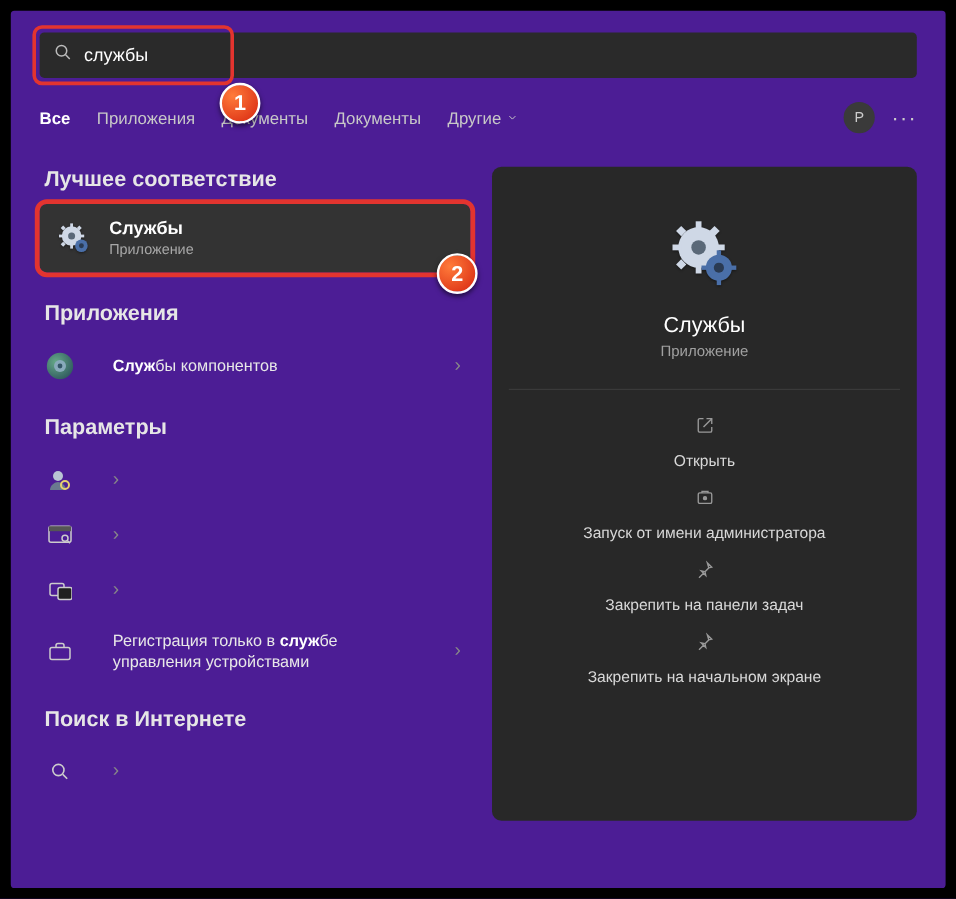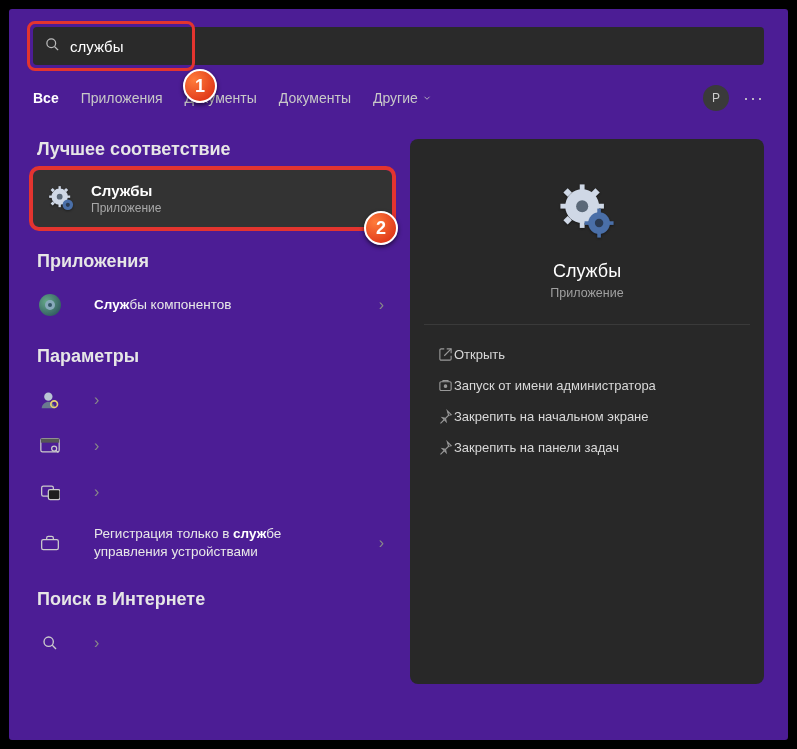--- a/index.html
+++ b/index.html
@@ -136,24 +136,25 @@
   .group { margin-bottom: 18px; }
   
   .r-icon-big {
     width: 64px; height: 64px; margin: 10px auto 18px;
     display:flex; align-items:center; justify-content:center;
   }
   .r-title { text-align: center; font-size: 18px; font-weight: 400; color: #fff; }
   .r-sub { text-align: center; font-size: 12.5px; color: #a0a0a0; margin-top: 4px; }
   .r-divider { height: 1px; background: #3a3a3a; margin: 24px -6px 14px; }
   .r-action {
-    display: flex; align-items: center; gap: 0;
+    display: flex; align-items: center; gap: 14px;
     padding: 8px 6px; cursor: pointer;
     font-size: 13px; color: #d8d8d8;
     border-radius: 4px;
+    flex-direction: column;
   }
   .r-action-icon { width: 18px; color: #999; display:flex; align-items:center; justify-content:center; }
   
   .gear-svg { filter: drop-shadow(0 1px 1px rgba(0,0,0,0.4)); }
   
   .ico-circle {
     width:22px; height:22px; border-radius:50%;
     background: radial-gradient(circle at 35% 35%, #6a8, #245);
     display:flex; align-items:center; justify-content:center;
   }
@@ -355,26 +356,26 @@
             </svg>
         </span>
         <span>Запуск от имени администратора</span>
       </div>
       <div class="r-action">
         <span class="r-action-icon">
           <svg width="15" height="15" viewBox="0 0 24 24" fill="none" stroke="currentColor" stroke-width="1.8">
               <path d="M15 3l6 6-4 1-5 5 1 5-3-3-6 6 6-6-3-3 5 1 5-5z"></path>
             </svg>
         </span>
-        <span>Закрепить на начальном экране</span>
+        <span>Закрепить на панели задач</span>
       </div>
       <div class="r-action">
         <span class="r-action-icon">
           <svg width="15" height="15" viewBox="0 0 24 24" fill="none" stroke="currentColor" stroke-width="1.8">
               <path d="M15 3l6 6-4 1-5 5 1 5-3-3-6 6 6-6-3-3 5 1 5-5z"></path>
             </svg>
         </span>
-        <span>Закрепить на панели задач</span>
+        <span>Закрепить на начальном экране</span>
       </div>
     </div>
   </div>
 
 </div>
 
 </body></html>

